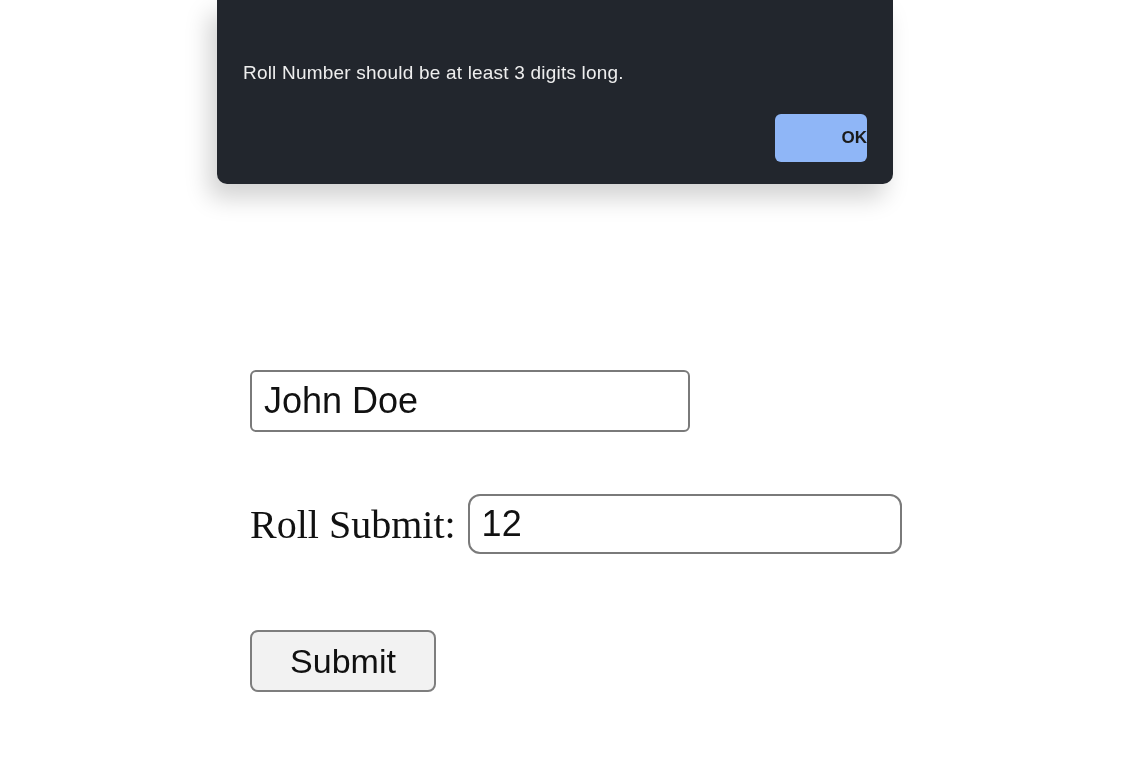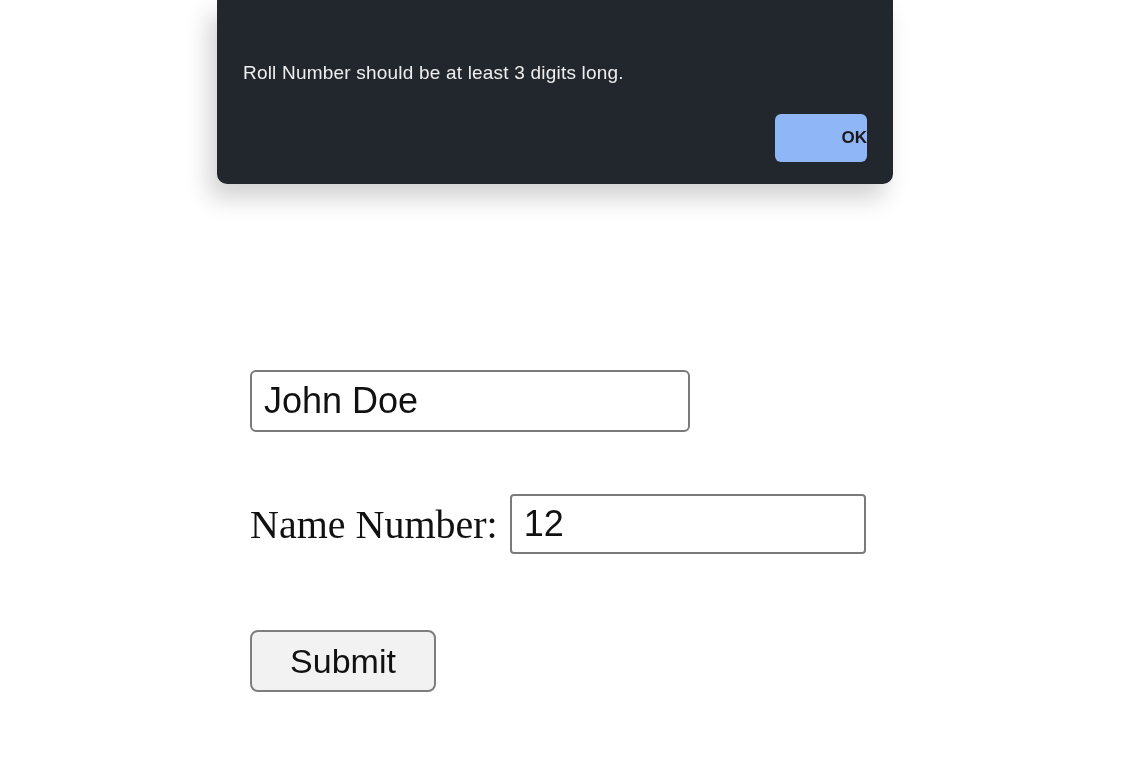--- a/index.html
+++ b/index.html
@@ -70,21 +70,21 @@
       height: 62px;
       border: 2px solid #7a7a7a;
       border-radius: 6px;
       padding: 5px 12px;
       font-size: 36px;
       font-family: -apple-system, BlinkMacSystemFont, "Segoe UI", Helvetica, Arial, sans-serif;
       color: #111;
       background: #fff;
     }
     #name-input { width: 440px; }
-    #roll-input { width: 356px; height: 60px; border-radius: 4px; }
+    #roll-input { width: 434px; height: 60px; border-radius: 12px; }
 
     .submit-btn {
       margin-top: 14px;
       width: 186px;
       height: 62px;
       background: #f2f2f2;
       border: 2px solid #7e7e7e;
       border-radius: 8px;
       font-size: 34px;
       font-family: -apple-system, BlinkMacSystemFont, "Segoe UI", Helvetica, Arial, sans-serif;
@@ -99,18 +99,18 @@
   <div class="alert-message">Roll Number should be at least 3 digits long.</div>
   <button class="alert-ok">OK</button>
 </div>
 
 <div class="form-area">
   <div class="row">
     <input id="name-input" type="text" value="John Doe" style="">
   </div>
 
   <div class="row">
-    <label for="roll-input">Name Number:</label>
+    <label for="roll-input">Roll Submit:</label>
     <input id="roll-input" type="text" value="12" style="">
   </div>
 
   <button class="submit-btn">Submit</button>
 </div>
 
 </body></html>

